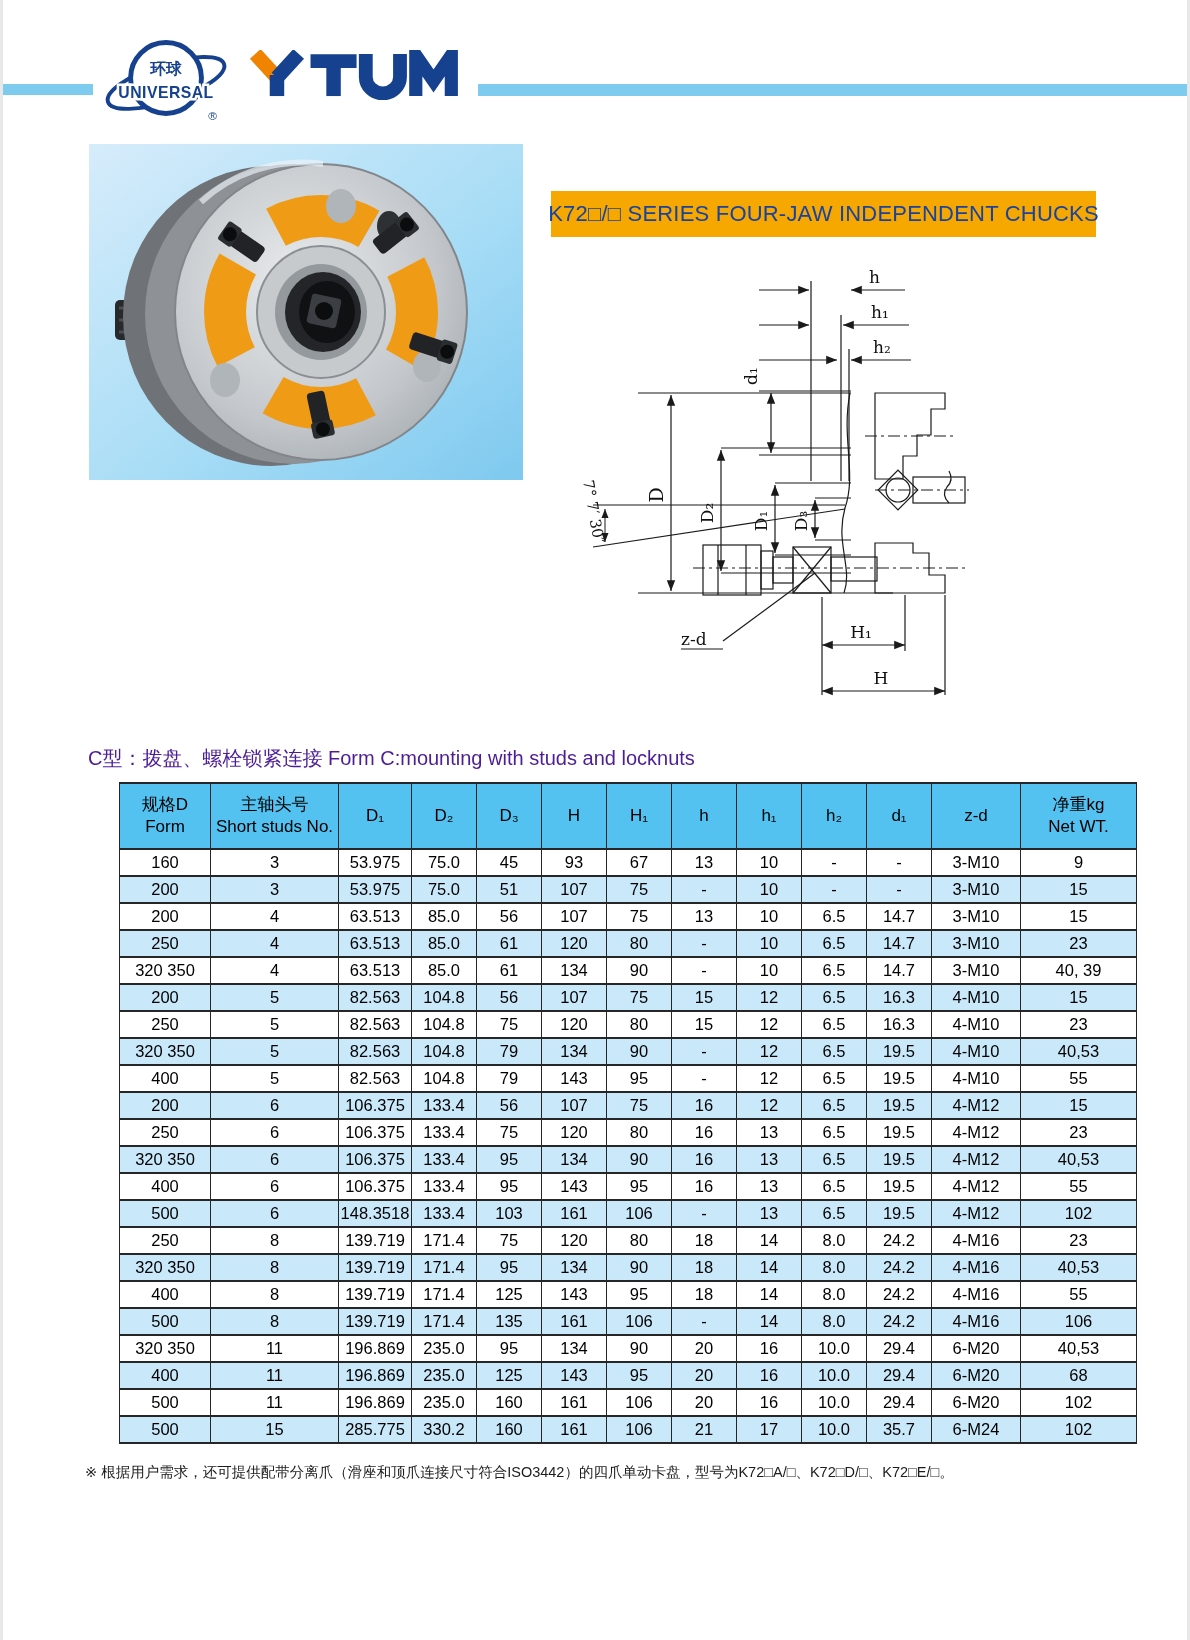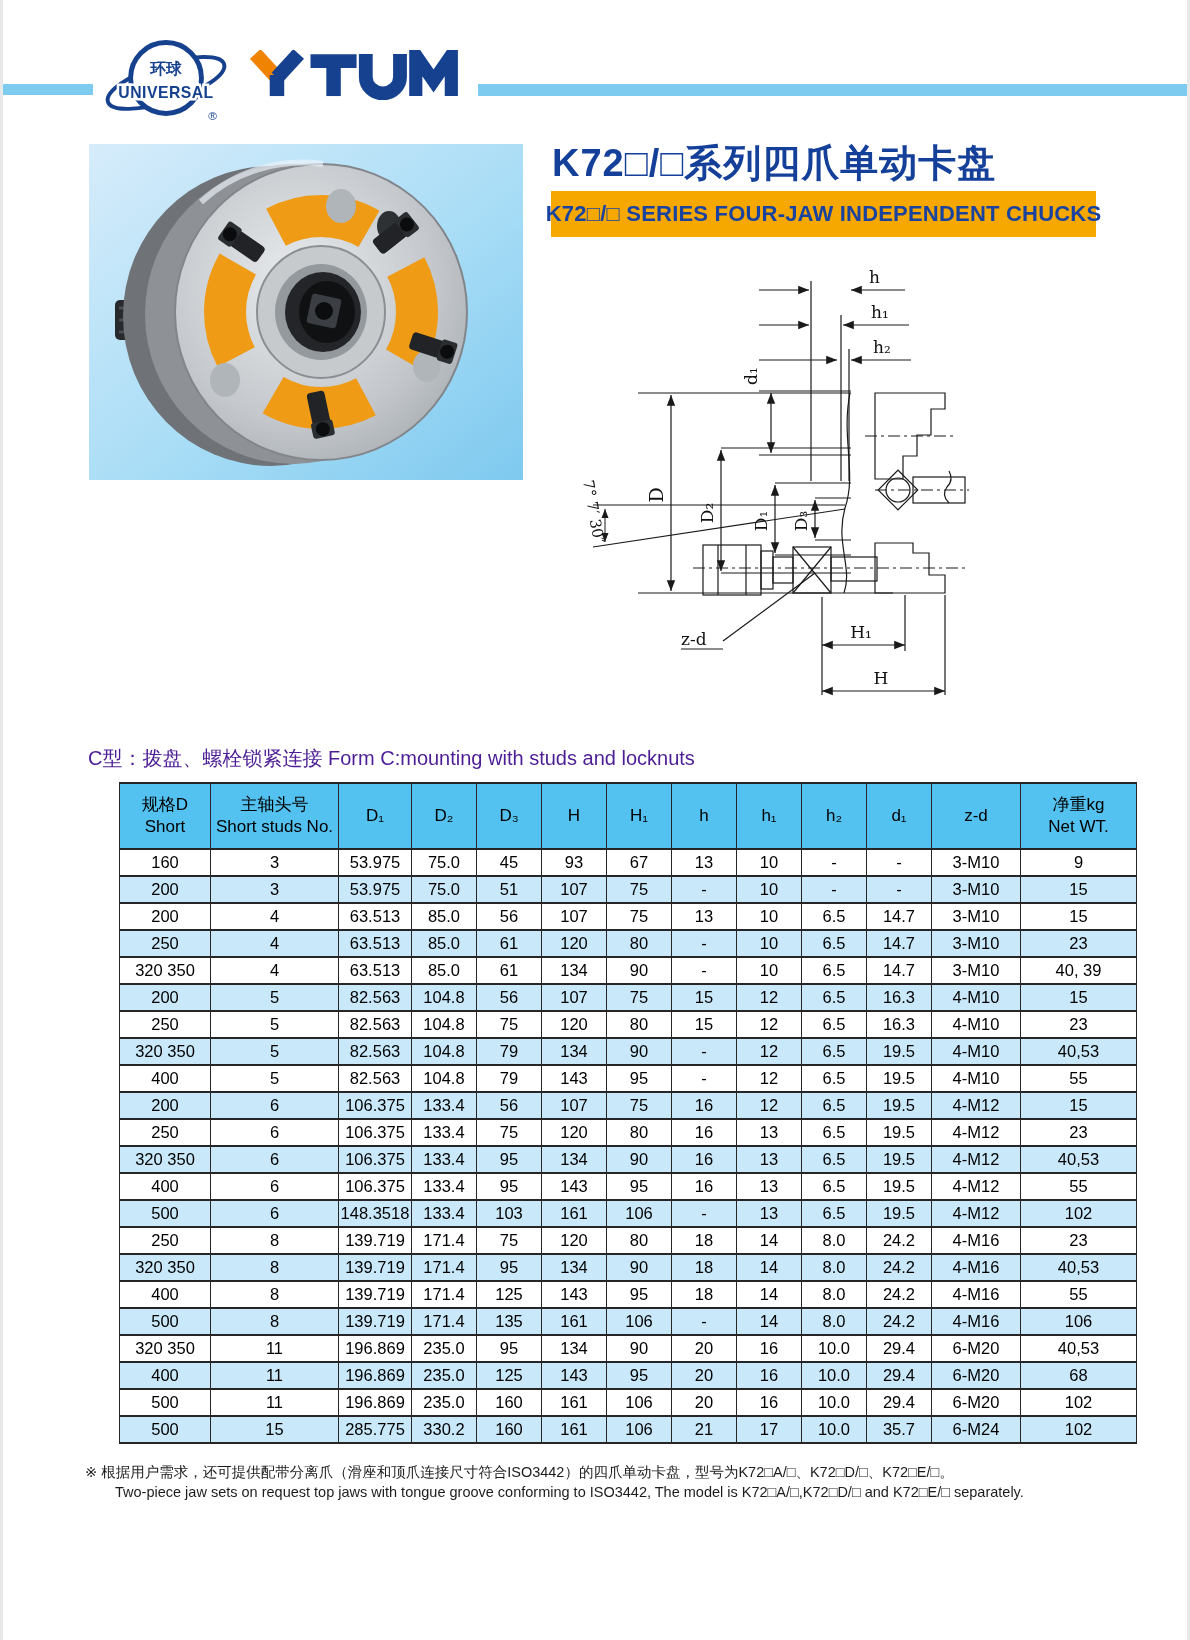--- a/index.html
+++ b/index.html
@@ -15,21 +15,21 @@
   .ytum-svg{position:absolute;left:233px;top:50px;width:228px;height:50px;}
   
   .photo{position:absolute;left:86px;top:144px;width:434px;height:336px;}
   .title-cn{
     position:absolute;left:549px;top:138px;width:560px;
     font-size:38px;font-weight:bold;color:#15409A;letter-spacing:1px;white-space:nowrap;
   }
   .banner{
     position:absolute;left:548px;top:191px;width:545px;height:46px;background:#F6A800;
     display:flex;align-items:center;justify-content:center;
-    font-size:22px;font-weight:bold;color:#1A43A0;letter-spacing:0.2px;white-space:nowrap;
+    font-size:22px;font-weight:normal;color:#1A43A0;letter-spacing:0.2px;white-space:nowrap;
   }
   .drawing{position:absolute;left:550px;top:243px;width:420px;height:460px;}
   .dlabels{font-family:"DejaVu Serif","Liberation Serif",serif;font-size:17px;fill:#111;}
   
   .caption{position:absolute;left:85px;top:745px;font-size:20px;color:#4c1d95;white-space:nowrap;}
   .spec{position:absolute;left:85px;top:782px;width:1017px;border-collapse:collapse;table-layout:fixed;margin-left:31px;}
   .spec th,.spec td{
     border:1.4px solid #262626;border-top-width:2.2px;border-bottom-width:2.2px;
     text-align:center;vertical-align:middle;overflow:hidden;
   }
@@ -120,21 +120,20 @@
         <g transform="translate(172,112) rotate(215)">
           <rect x="0" y="-9" width="34" height="18" rx="4"></rect>
           <rect x="30" y="-11" width="16" height="22" rx="3" fill="#2b2e31"></rect>
           <circle cx="38" cy="0" r="7" fill="#0b0c0d"></circle>
         </g>
       </g>
       <path d="M 112,58 A 150,150 0 0 1 234,20" stroke="#eef5fa" stroke-width="6" opacity="0.65" fill="none"></path>
     </g>
   </svg>
 
-  <h1 class="title-cn" style="margin:0;">K72□/□系列四爪单动卡盘</h1>
   <div class="banner">K72□/□ SERIES FOUR-JAW INDEPENDENT CHUCKS</div>
 
   <svg class="drawing" viewBox="0 0 420 460">
     <defs>
       <marker id="arr" viewBox="0 0 10 8" refX="9.5" refY="4" markerWidth="10" markerHeight="8" orient="auto-start-reverse">
         <path d="M0.5,0.5 L9.5,4 L0.5,7.5 Z" fill="#1a1a1a"></path>
       </marker>
     </defs>
     <g stroke="#1a1a1a" stroke-width="1.2" fill="none">
 
@@ -235,21 +234,21 @@
         <col style="width: 65px;">
         <col style="width: 65px;">
         <col style="width: 65px;">
         <col style="width: 89px;">
         <col style="width: 116px;">
       </colgroup>
     <thead>
         <tr>
           <th>
             <div>规格D</div>
-            <div>Short</div>
+            <div>Form</div>
           </th>
           <th>
             <div>主轴头号</div>
             <div>Short studs No.</div>
           </th>
           <th>
             <div>D₁</div>
           </th>
           <th>
             <div>D₂</div>
@@ -613,16 +612,15 @@
           <td>10.0</td>
           <td>35.7</td>
           <td>6-M24</td>
           <td>102</td>
         </tr>
       </tbody>
   </table>
 
   <div class="footnote">
     <div class="cn">※ 根据用户需求，还可提供配带分离爪（滑座和顶爪连接尺寸符合ISO3442）的四爪单动卡盘，型号为K72□A/□、K72□D/□、K72□E/□。</div>
-    <div class="en">Two-piece jaw sets on request top jaws with tongue groove conforming to ISO3442, The model is K72□A/□,K72□D/□ and K72□E/□ separately.</div>
   </div>
 
 </div>
 
 </body></html>

